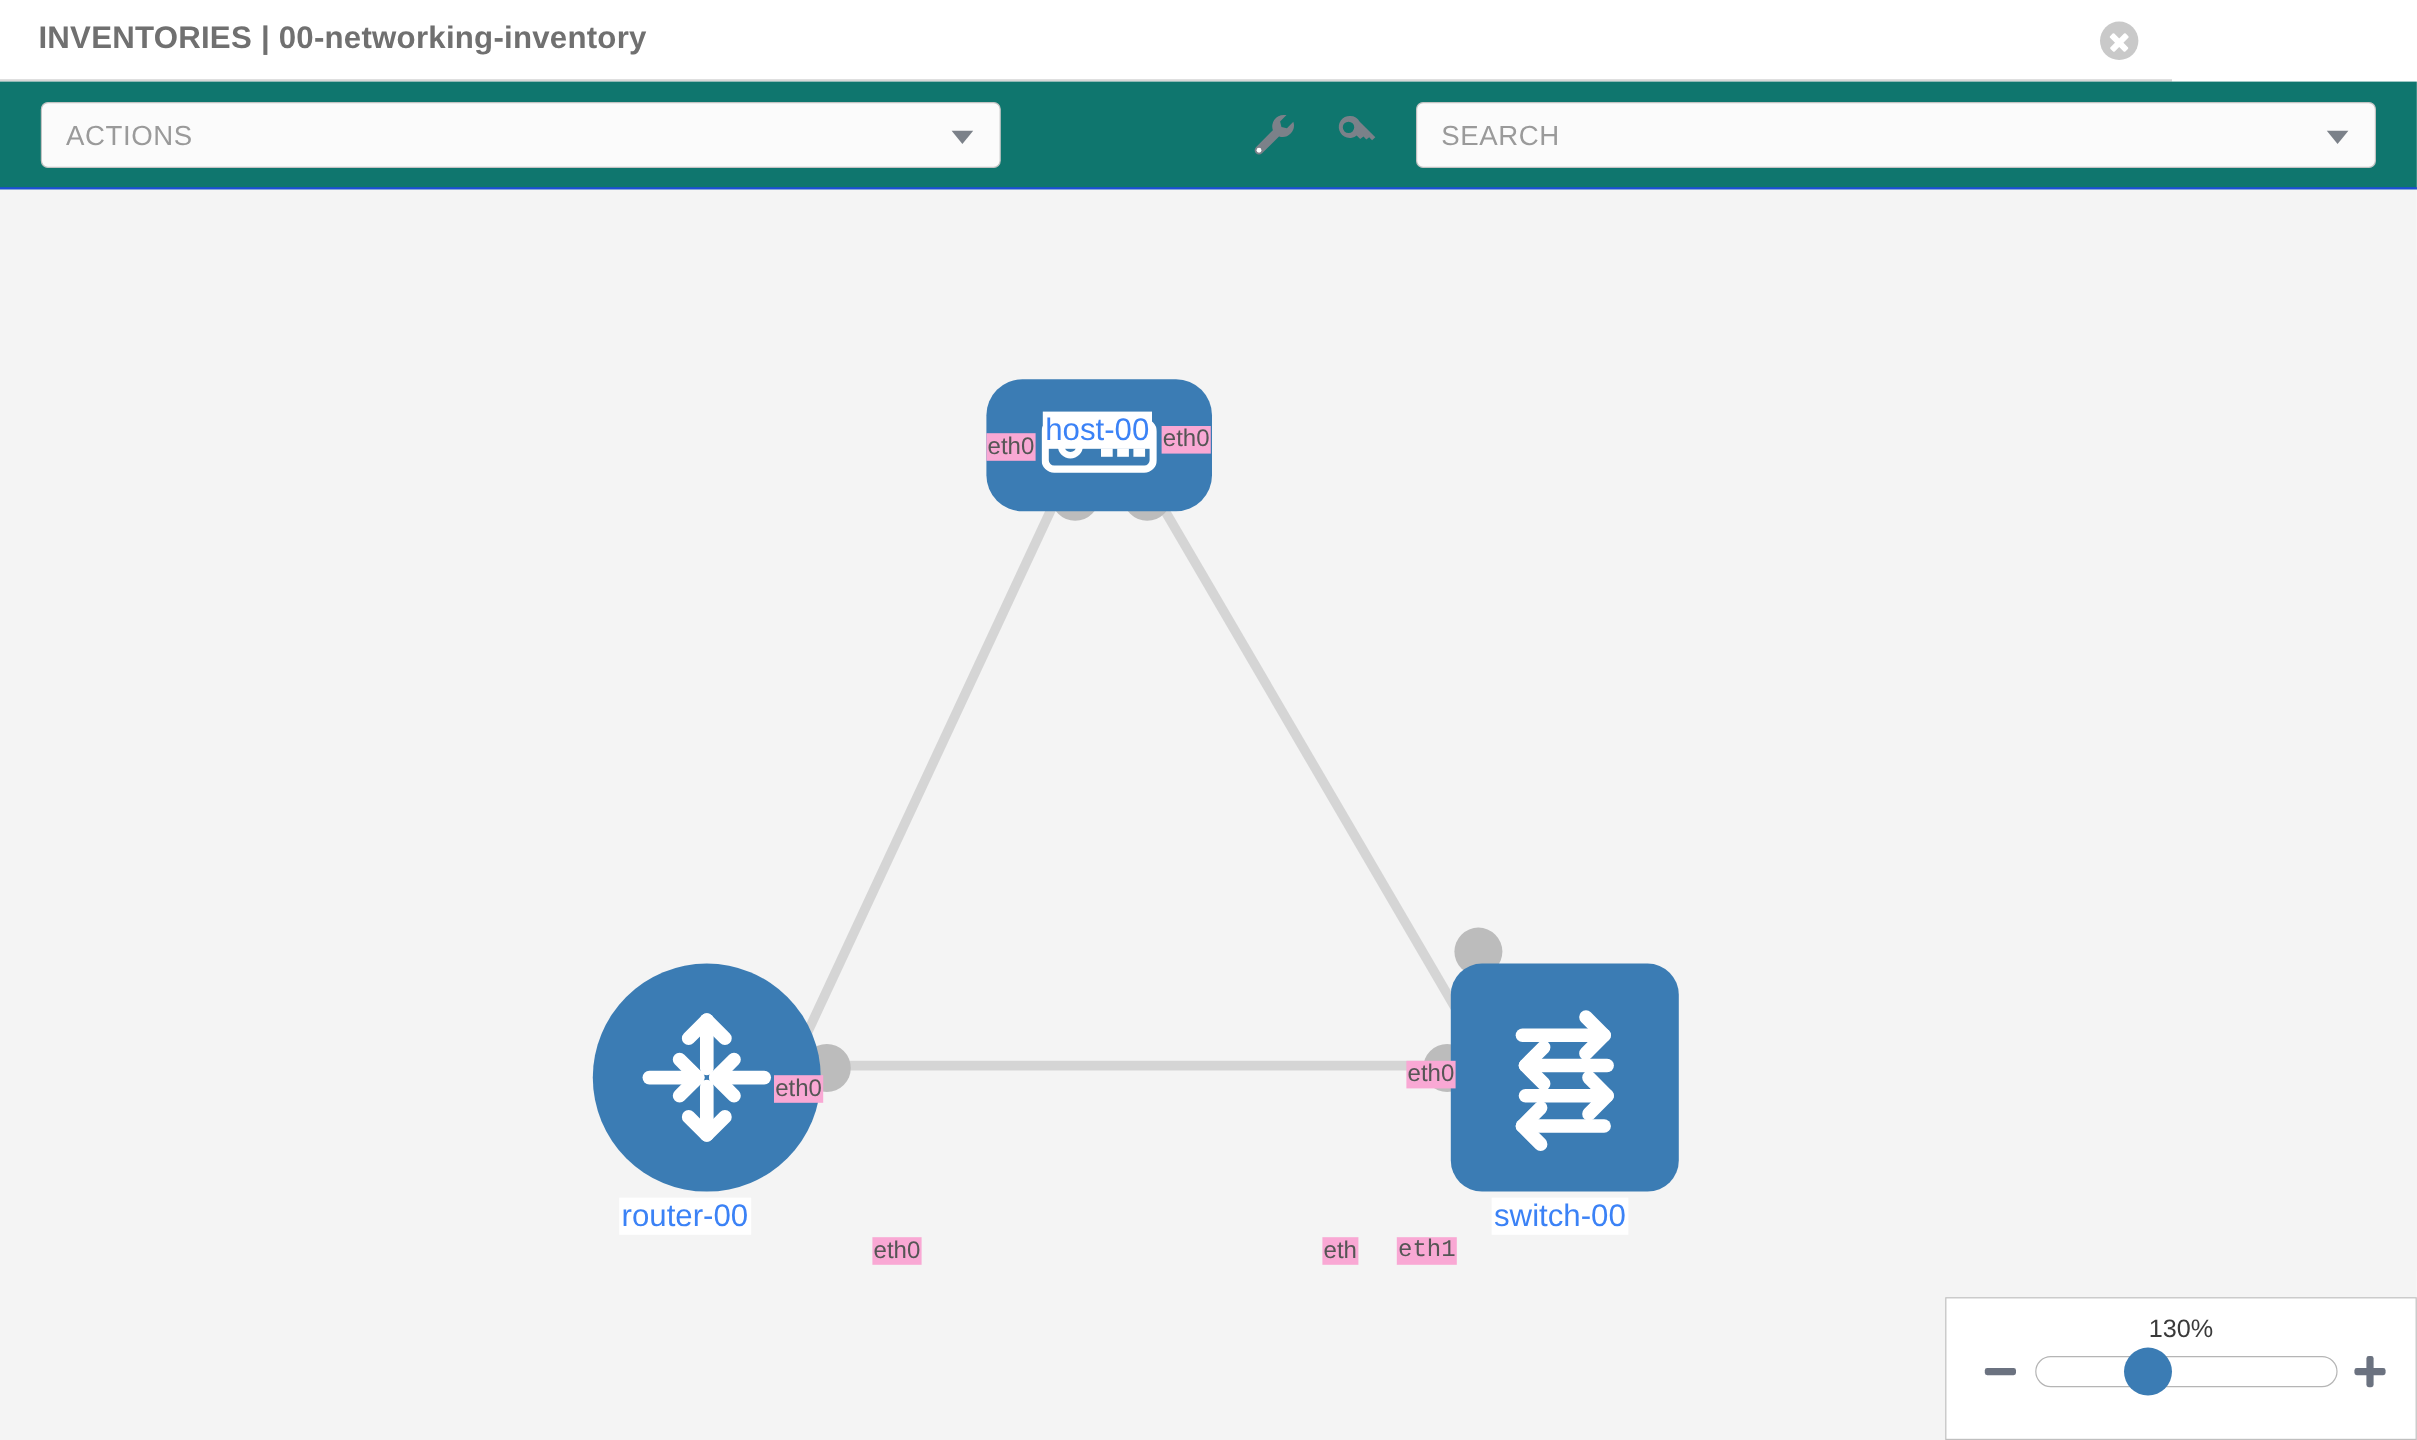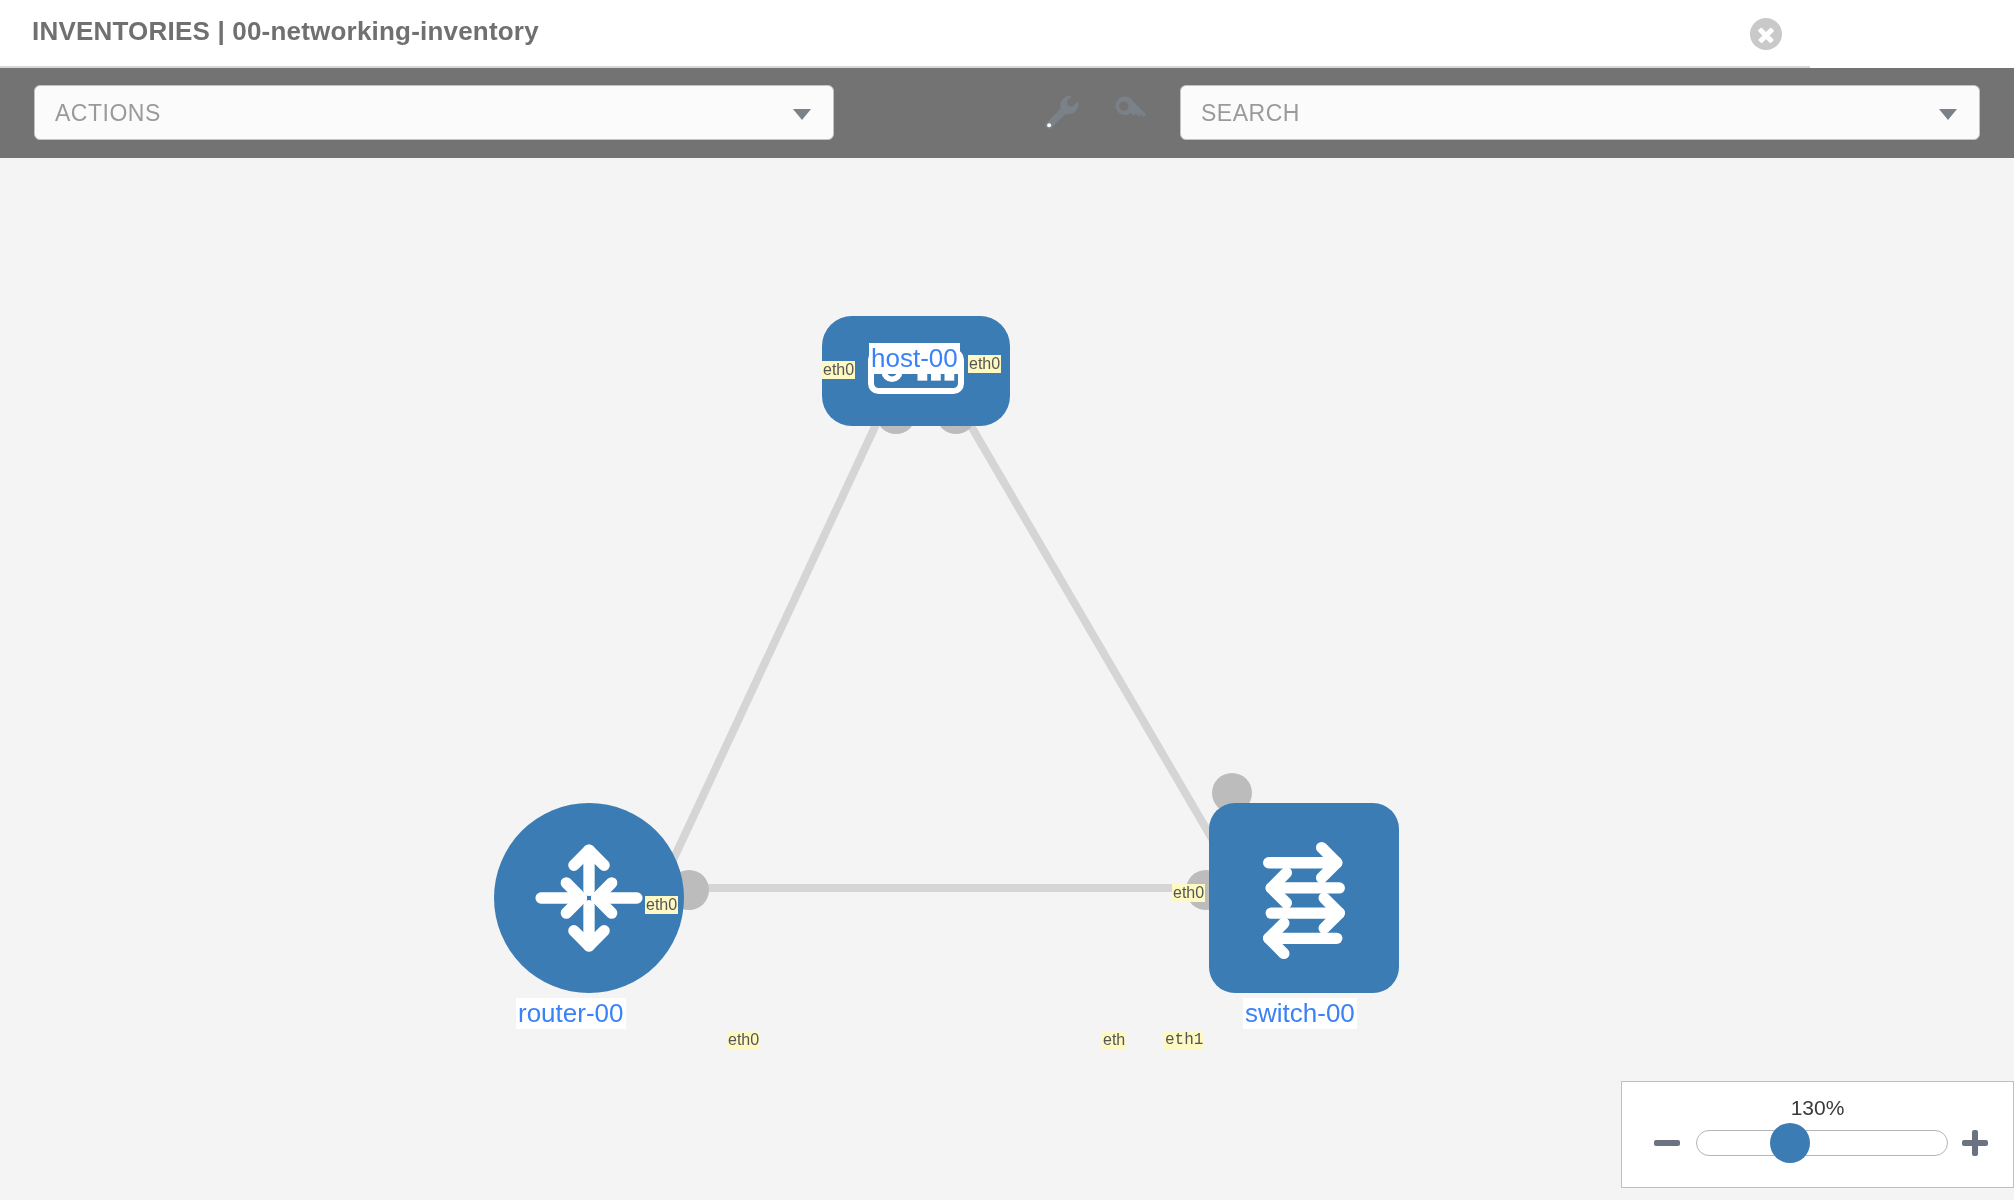--- a/index.html
+++ b/index.html
@@ -45,22 +45,22 @@
     border-radius: 1px;
   }
   .close-btn::before { transform: rotate(45deg); }
   .close-btn::after  { transform: rotate(-45deg); }
 
   
   .toolbar {
     position: absolute;
     left: 0; top: 68px;
     width: 2014px; height: 90px;
-    background: #737373;
-    border-bottom: 2px solid #737373;
+    background: #0f766e;
+    border-bottom: 2px solid #1d4ed8;
   }
   .actions-select {
     position: absolute;
     left: 34px; top: 17px;
     width: 800px; height: 55px;
     background: #fbfbfb;
     border: 1px solid #c3c3c3;
     border-radius: 6px;
   }
   .actions-select .label {
@@ -142,32 +142,32 @@
   .endpoint {
     position: absolute;
     width: 40px; height: 40px;
     border-radius: 50%;
     background: #bcbcbc;
   }
 
   
   .iface-label {
     position: absolute;
-    font-size: 16px;
+    font-size: 20px;
     color: #555555;
-    background: #fef9c3;
+    background: #f9a8d4;
     white-space: nowrap;
     padding: 0 1px;
   }
 
   
   .zoom-panel {
     position: absolute;
     left: 1621px; top: 1081px;
-    width: 393px; height: 107px;
+    width: 393px; height: 119px;
     background: #ffffff;
     border: 1px solid #bfbfbf;
   }
   .zoom-value {
     position: absolute;
     left: 0; right: 0; top: 14px;
     text-align: center;
     font-size: 21px;
     color: #3a3a3a;
   }

